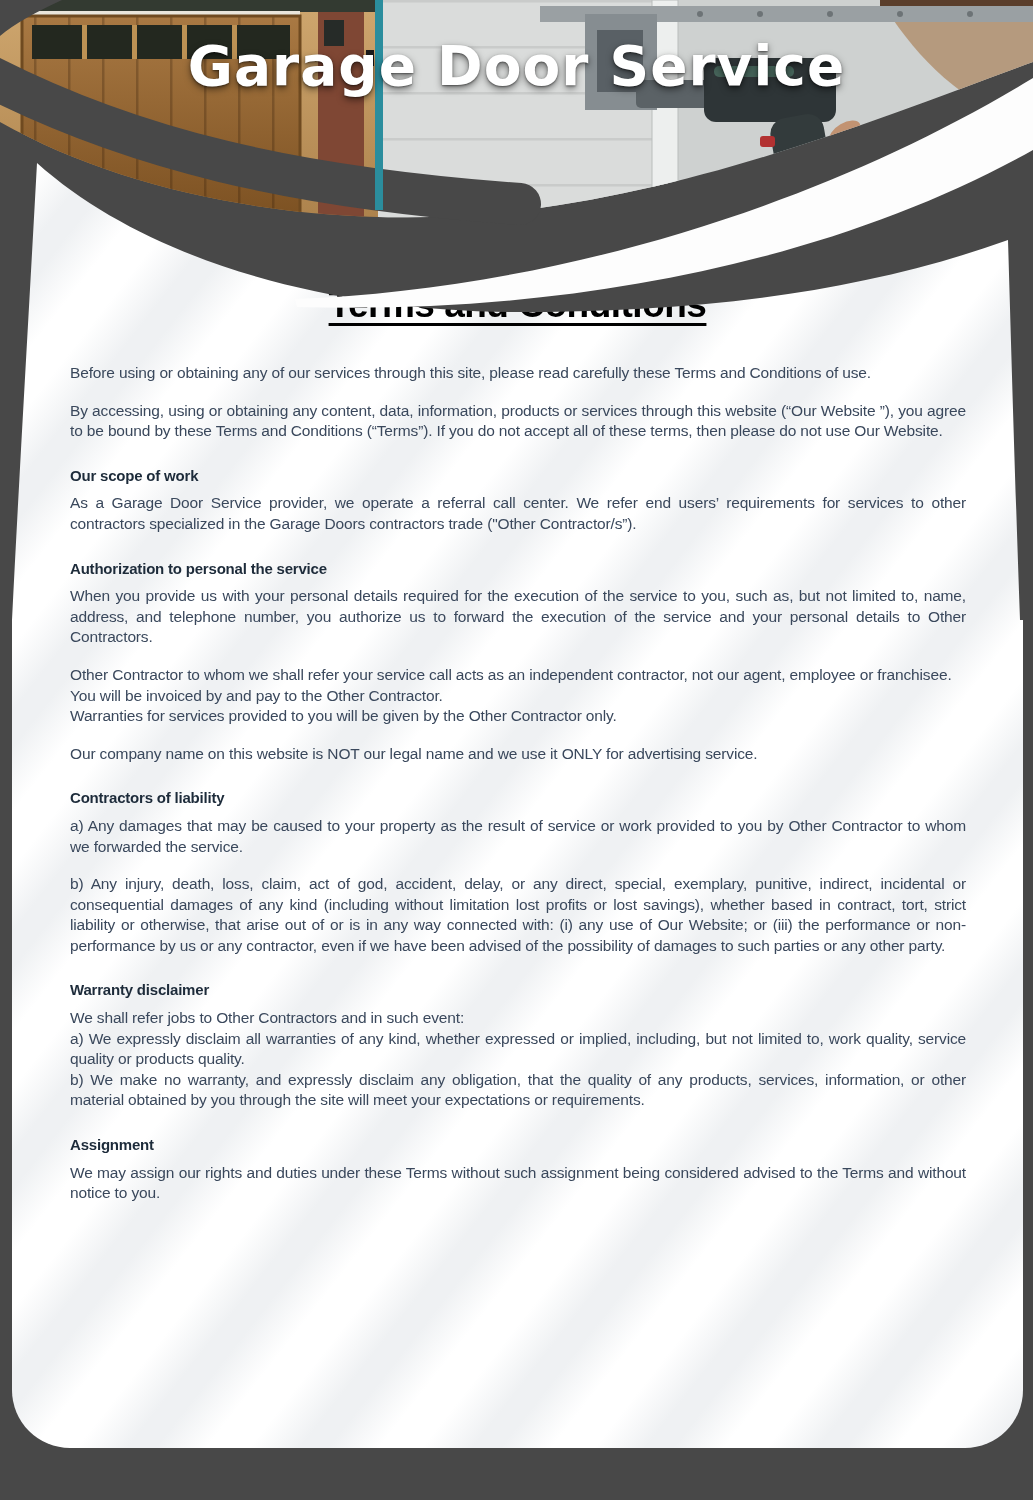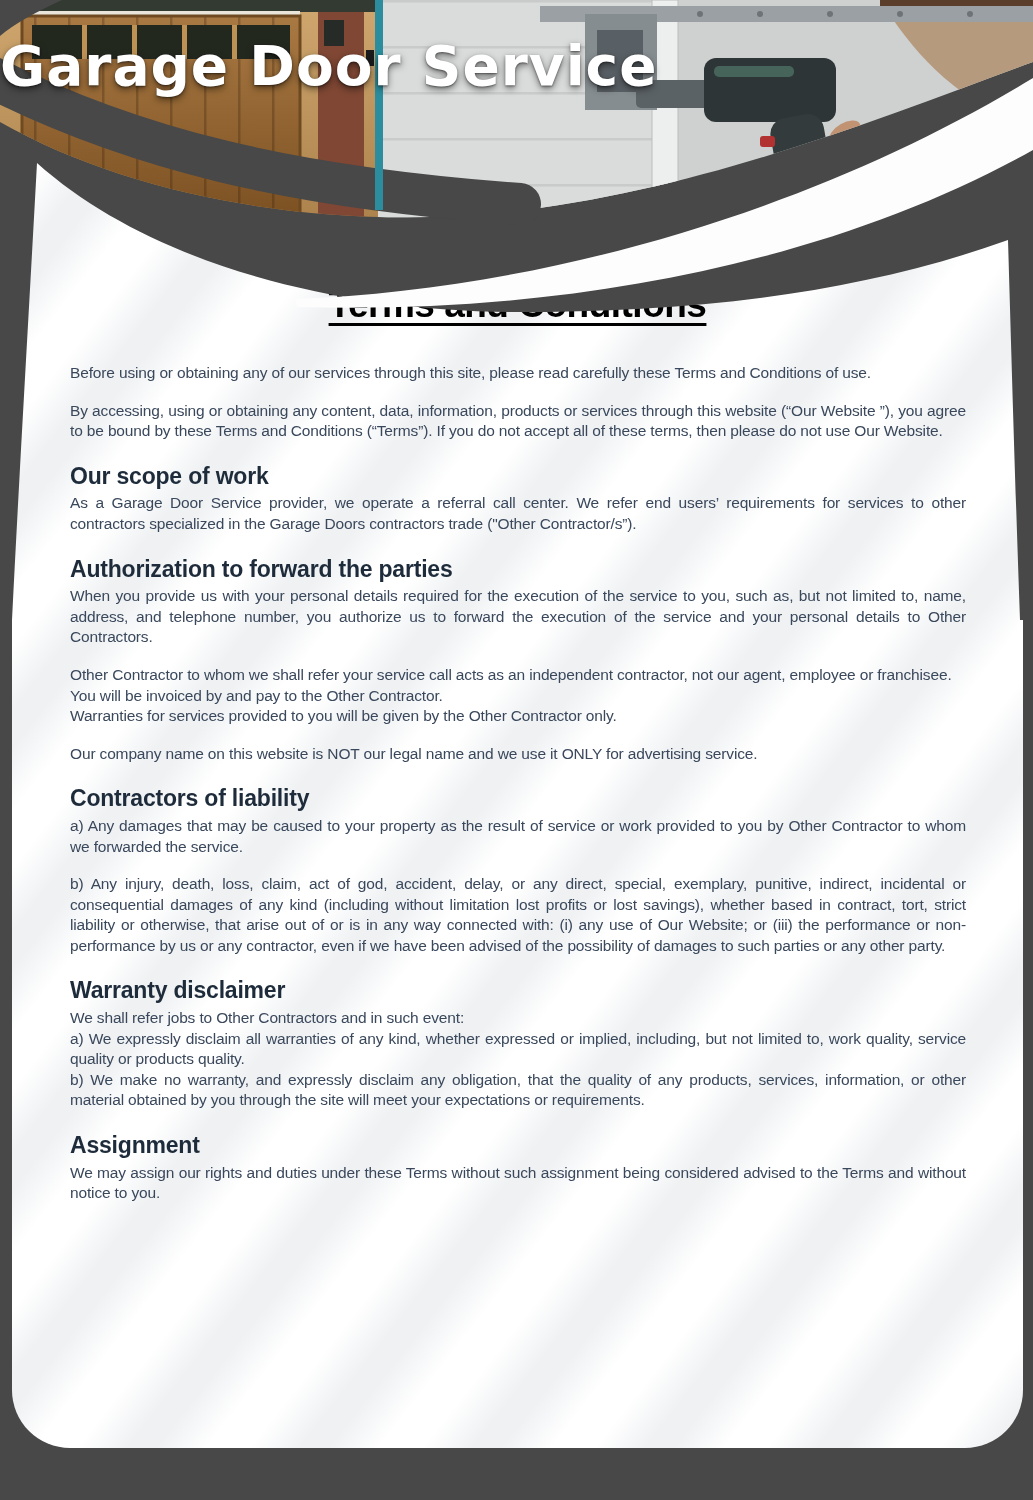--- a/index.html
+++ b/index.html
@@ -44,33 +44,33 @@
     line-height:20.6px;
     letter-spacing:-0.15px;
   }
   .content p{
     margin:0 0 17px;
     text-align:justify;
     white-space:pre-line;
   }
   .content h3{
     margin:24px 0 7px;
-    font-size:23px;
+    font-size:15px;
     letter-spacing:-0.2px;
     color:var(--heading);
   }
   .content section:first-child p:first-child{margin-top:0;}
   
   .header-art{
     position:absolute;top:0;left:0;
     pointer-events:none;
   }
   .brand{
     position:absolute;top:34px;left:0;width:100%;
-    margin:0;text-align:left;
+    margin:0;text-align:center;
     font-family:"DejaVu Sans","Liberation Sans",sans-serif;
     font-size:55px;font-weight:bold;color:#ffffff;
     letter-spacing:1px;
     text-shadow:0 3px 7px rgba(0,0,0,.5), 0 1px 2px rgba(0,0,0,.45);
     pointer-events:none;
   }
 </style>
 </head>
 <body>
 
@@ -83,21 +83,21 @@
           <p>Before using or obtaining any of our services through this site, please read carefully these Terms and Conditions of use.</p>
         </section>
         <section>
           <p>By accessing, using or obtaining any content, data, information, products or services through this website (“Our Website ”), you agree to be bound by these Terms and Conditions (“Terms”). If you do not accept all of these terms, then please do not use Our Website.</p>
         </section>
         <section>
           <h3>Our scope of work</h3>
           <p>As a Garage Door Service provider, we operate a referral call center. We refer end users’ requirements for services to other contractors specialized in the Garage Doors contractors trade ("Other Contractor/s”).</p>
         </section>
         <section>
-          <h3>Authorization to forward the parties</h3>
+          <h3>Authorization to personal the service</h3>
           <p>When you provide us with your personal details required for the execution of the service to you, such as, but not limited to, name, address, and telephone number, you authorize us to forward the execution of the service and your personal details to Other Contractors.</p>
         </section>
         <section>
           <p>Other Contractor to whom we shall refer your service call acts as an independent contractor, not our agent, employee or franchisee.
 You will be invoiced by and pay to the Other Contractor.
 Warranties for services provided to you will be given by the Other Contractor only.</p>
           <p>Our company name on this website is NOT our legal name and we use it ONLY for advertising service.</p>
         </section>
         <section>
           <h3>Contractors of liability</h3>

